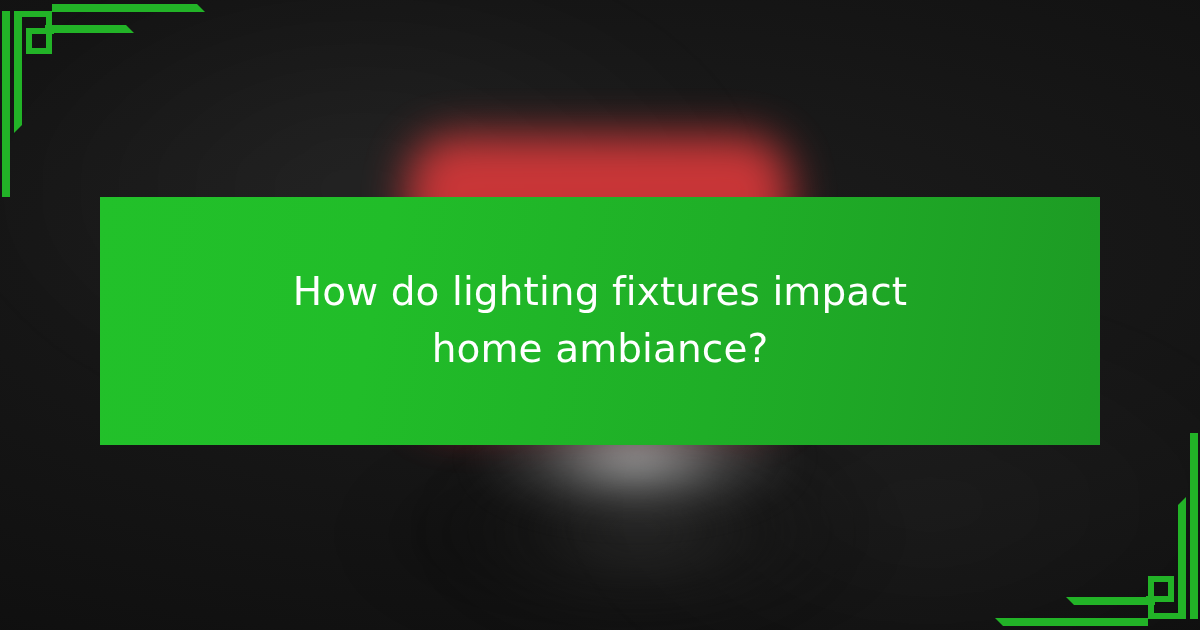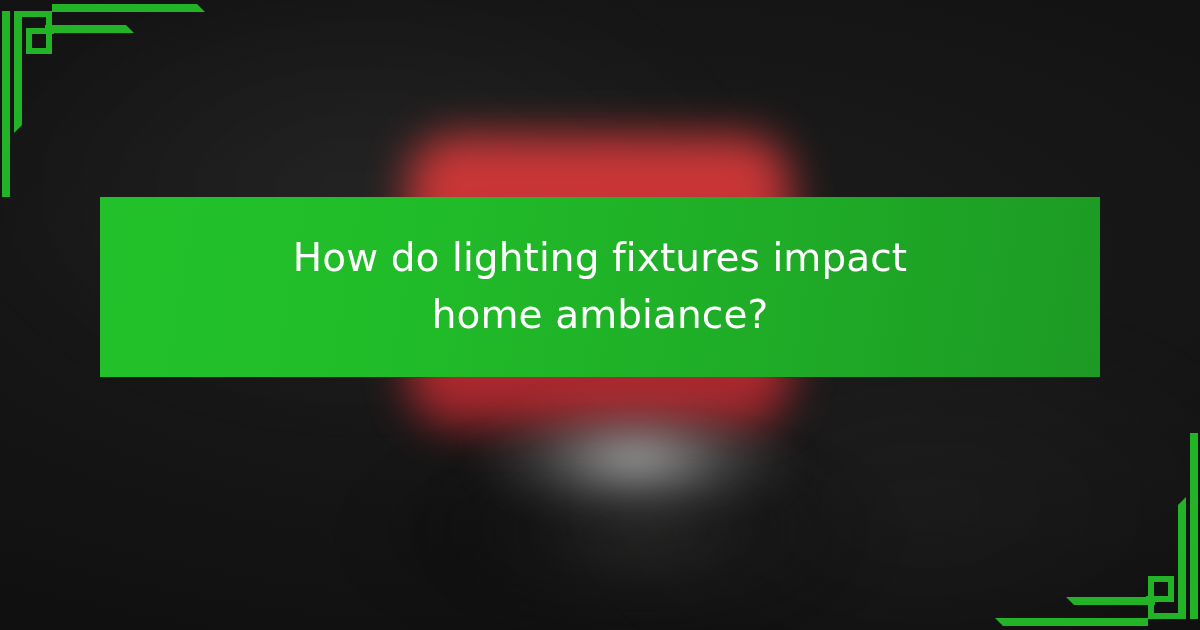--- a/index.html
+++ b/index.html
@@ -97,21 +97,21 @@
   .corner-tl { left: 0; top: 0; }
   .corner-br { right: 0; bottom: 0; transform: rotate(180deg); }
   .corner svg { display: block; }
 
   
   .banner {
     position: absolute;
     left: 100px;
     top: 197px;
     width: 1000px;
-    height: 180px;
+    height: 248px;
     background: linear-gradient(100deg, #22c12a 0%, #21bd29 28%, #1fae27 62%, #1d9a24 100%);
     display: flex;
     align-items: center;
     justify-content: center;
     box-sizing: border-box;
     padding: 0 78px;
   }
   .banner-title {
     color: #ffffff;
     font-size: 39px;

